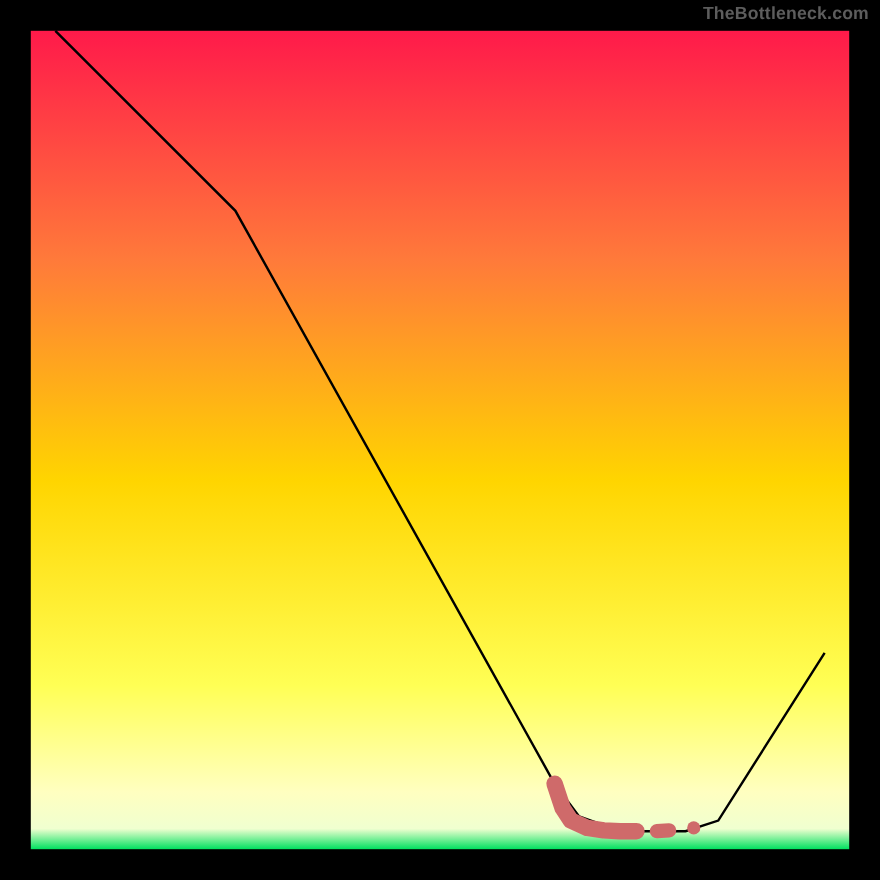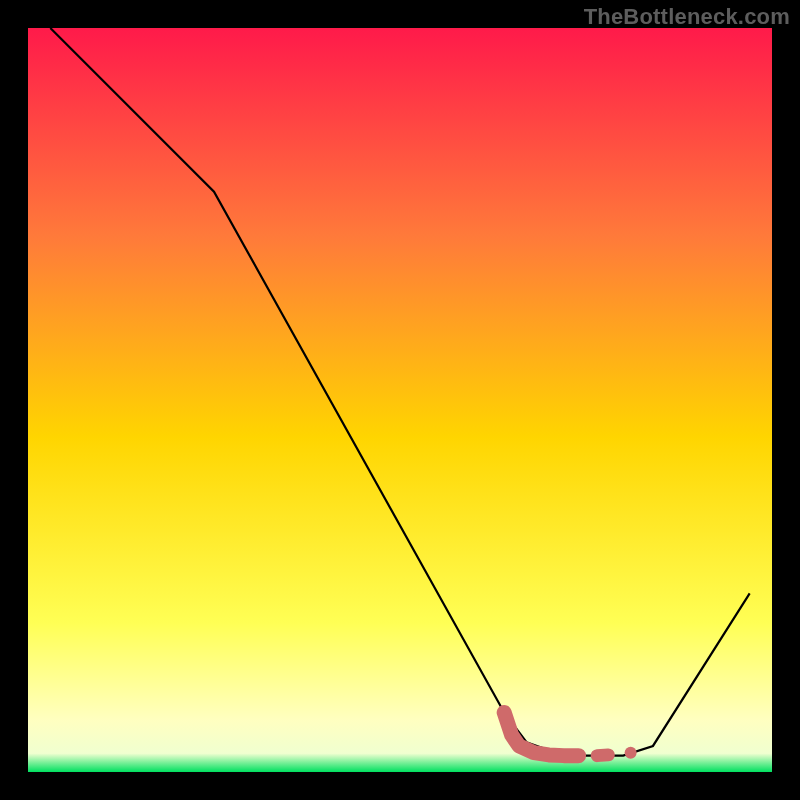--- a/index.html
+++ b/index.html
@@ -14,21 +14,21 @@
   .chart-container {
     position: relative;
     width: 800px;
     height: 800px;
   }
   .watermark {
     position: absolute;
     top: 4px;
     right: 10px;
     color: #5d5d5d;
-    font-size: 22px;
+    font-size: 16px;
     font-weight: bold;
     z-index: 10;
     letter-spacing: 0.2px;
   }
   svg {
     display: block;
   }
 </style>
 </head>
 <body>

